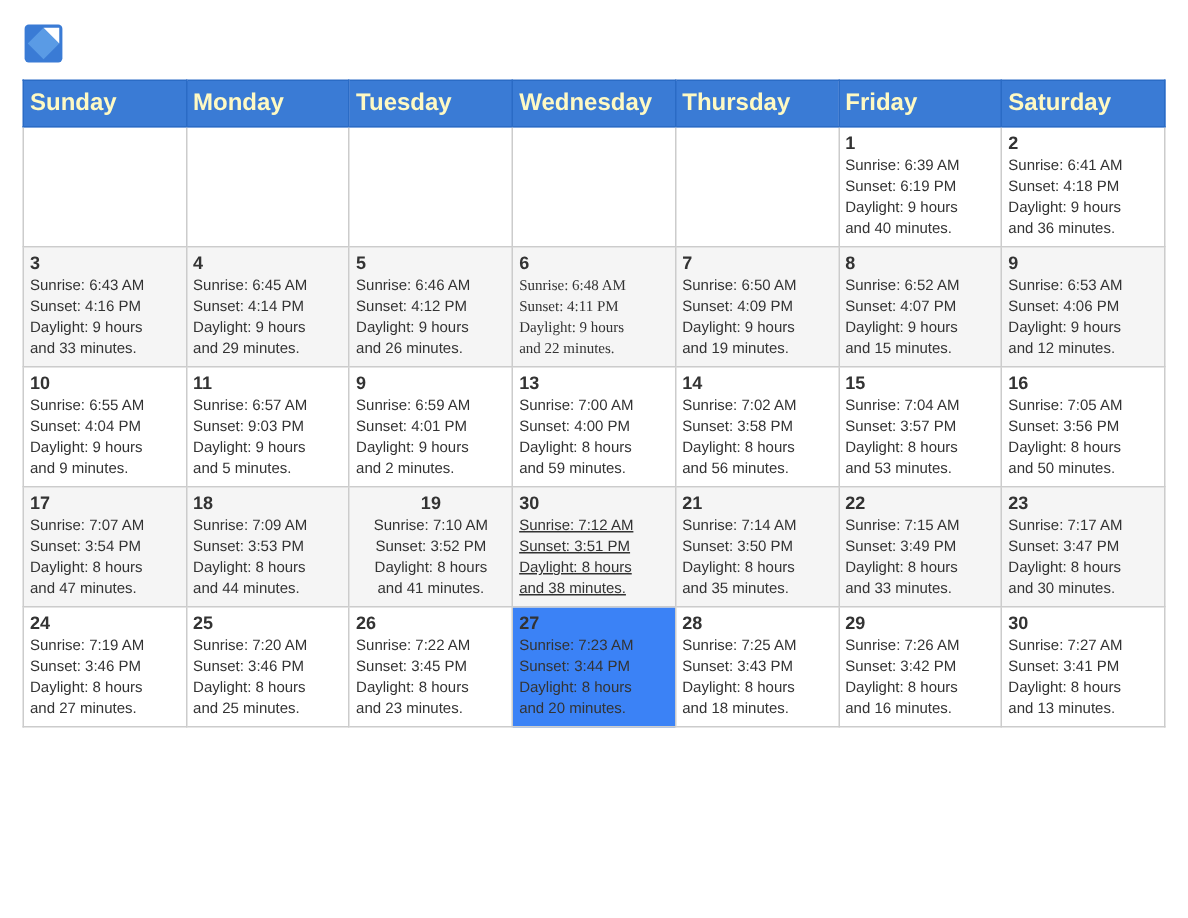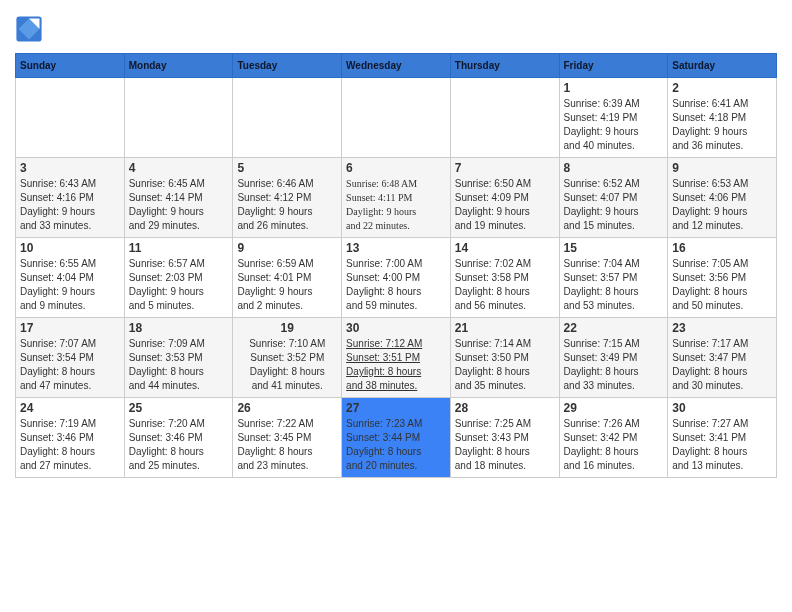--- a/index.html
+++ b/index.html
@@ -40,22 +40,22 @@
     .location {
       font-size: 15px;
       color: #555;
     }
     .calendar {
       width: 100%;
       border-collapse: collapse;
     }
     .calendar th {
       background: #3a7bd5;
-      color: #0f172a;
-      font-size: 10px;
+      color: #fef9c3;
+      font-size: 16px;
       font-weight: bold;
       padding: 6px 4px;
       text-align: left;
       border: 1px solid #2a6bc5;
     }
     .calendar td {
       border: 1px solid #ccc;
       vertical-align: top;
       padding: 3px 4px;
       font-size: 10.5px;
@@ -121,21 +121,21 @@
   <tbody id="calendar-body">
   <tr>
         <td class="empty-cell"></td>
         <td class="empty-cell"></td>
         <td class="empty-cell"></td>
         <td class="empty-cell"></td>
         <td class="empty-cell"></td>
         <td style="background: rgb(255, 255, 255);">
           <span class="day-num">1</span>
           <div class="day-info" style="white-space: pre-line;">Sunrise: 6:39 AM
-Sunset: 4:19 PM
+Sunset: 6:19 PM
 Daylight: 9 hours
 and 40 minutes.</div>
         </td>
         <td style="background: rgb(255, 255, 255);">
           <span class="day-num">2</span>
           <div class="day-info" style="white-space: pre-line;">Sunrise: 6:41 AM
 Sunset: 4:18 PM
 Daylight: 9 hours
 and 36 minutes.</div>
         </td>
@@ -195,21 +195,21 @@
         <td style="background: rgb(255, 255, 255);">
           <span class="day-num">10</span>
           <div class="day-info" style="white-space: pre-line;">Sunrise: 6:55 AM
 Sunset: 4:04 PM
 Daylight: 9 hours
 and 9 minutes.</div>
         </td>
         <td style="background: rgb(255, 255, 255);">
           <span class="day-num">11</span>
           <div class="day-info" style="white-space: pre-line;">Sunrise: 6:57 AM
-Sunset: 2:03 PM
+Sunset: 9:03 PM
 Daylight: 9 hours
 and 5 minutes.</div>
         </td>
         <td style="background: rgb(255, 255, 255);">
           <span class="day-num">9</span>
           <div class="day-info" style="white-space: pre-line;">Sunrise: 6:59 AM
 Sunset: 4:01 PM
 Daylight: 9 hours
 and 2 minutes.</div>
         </td>

